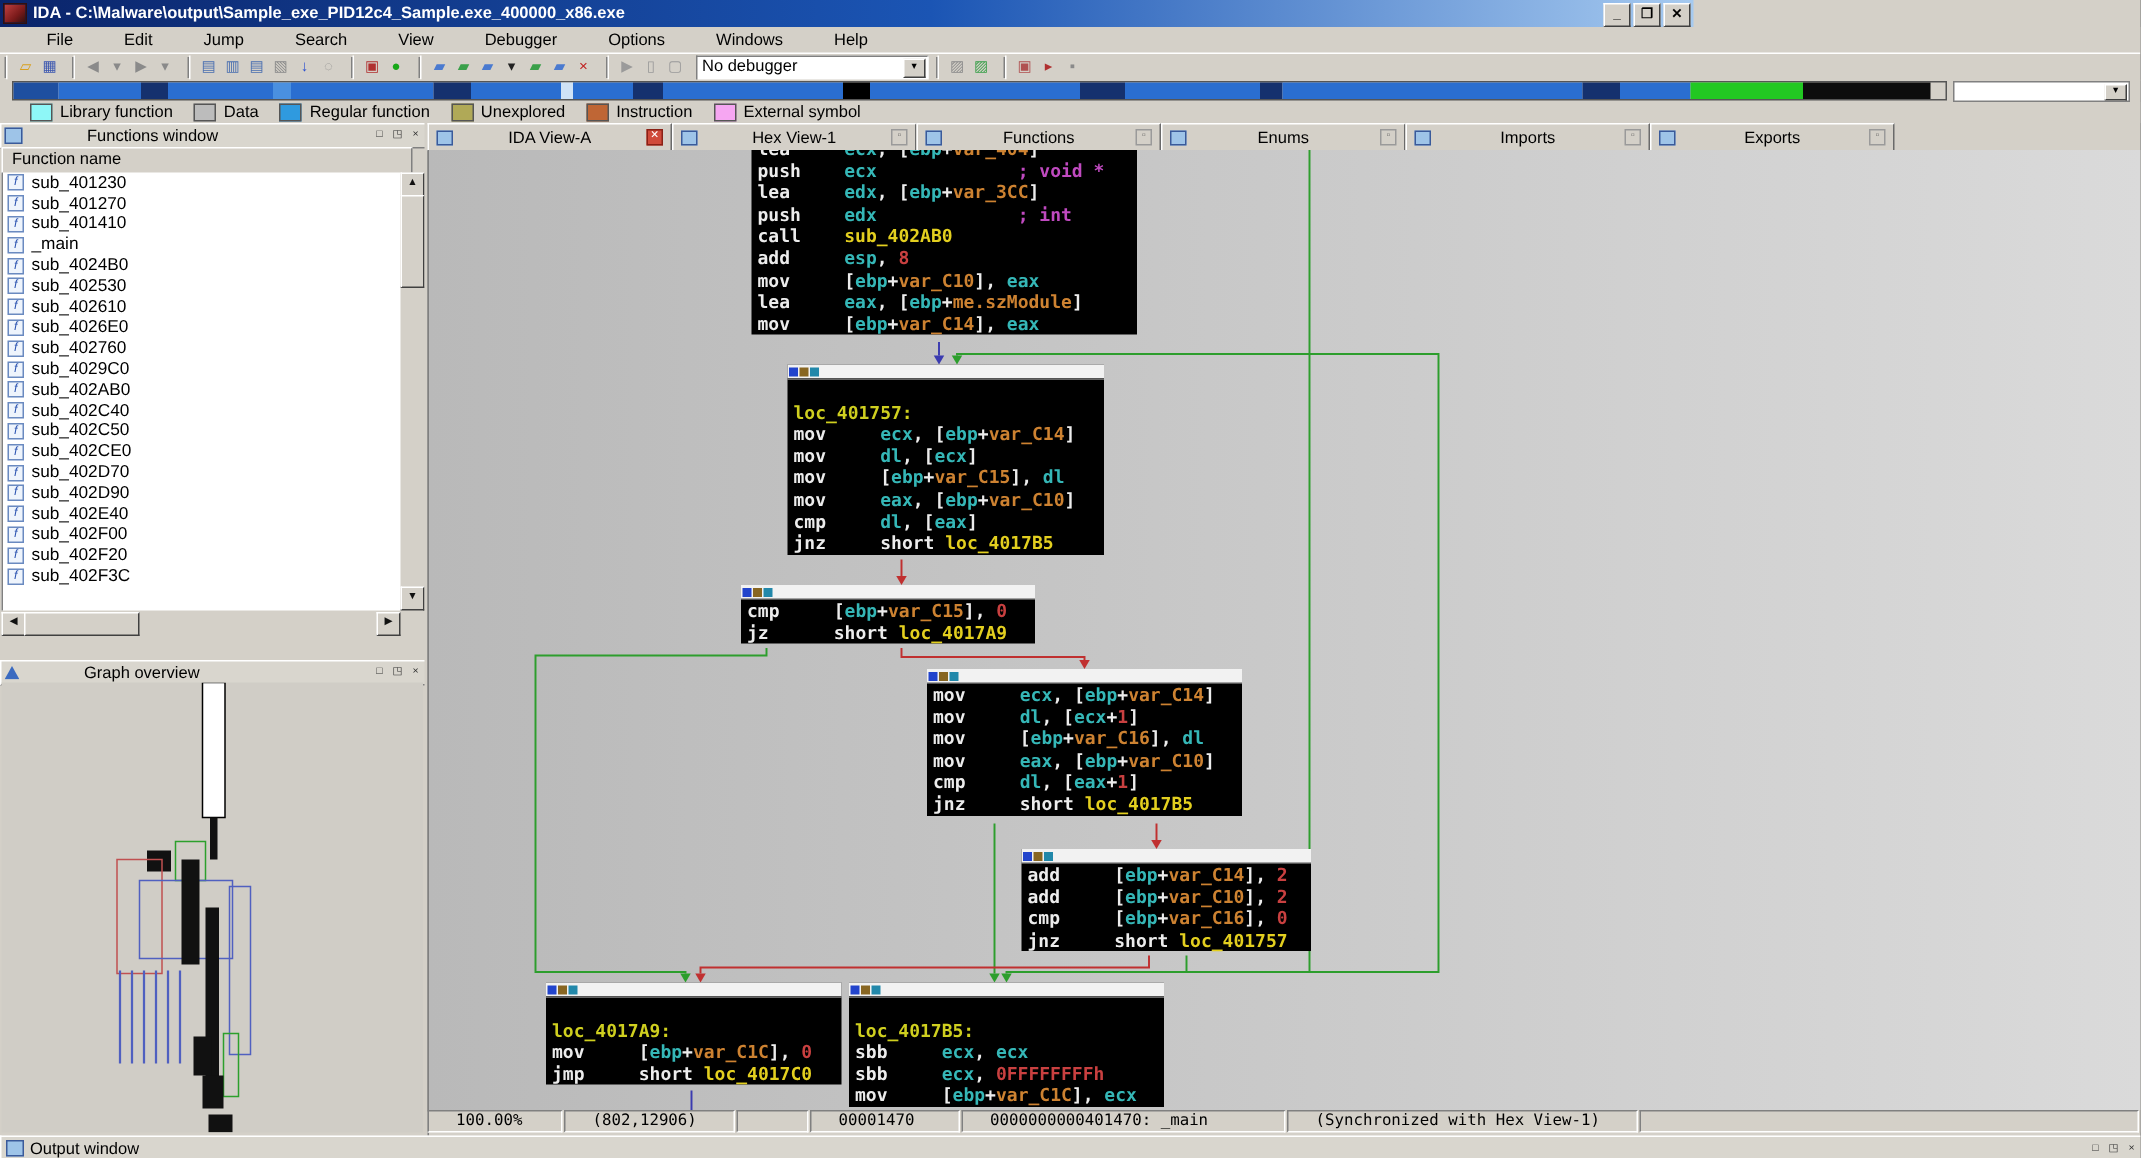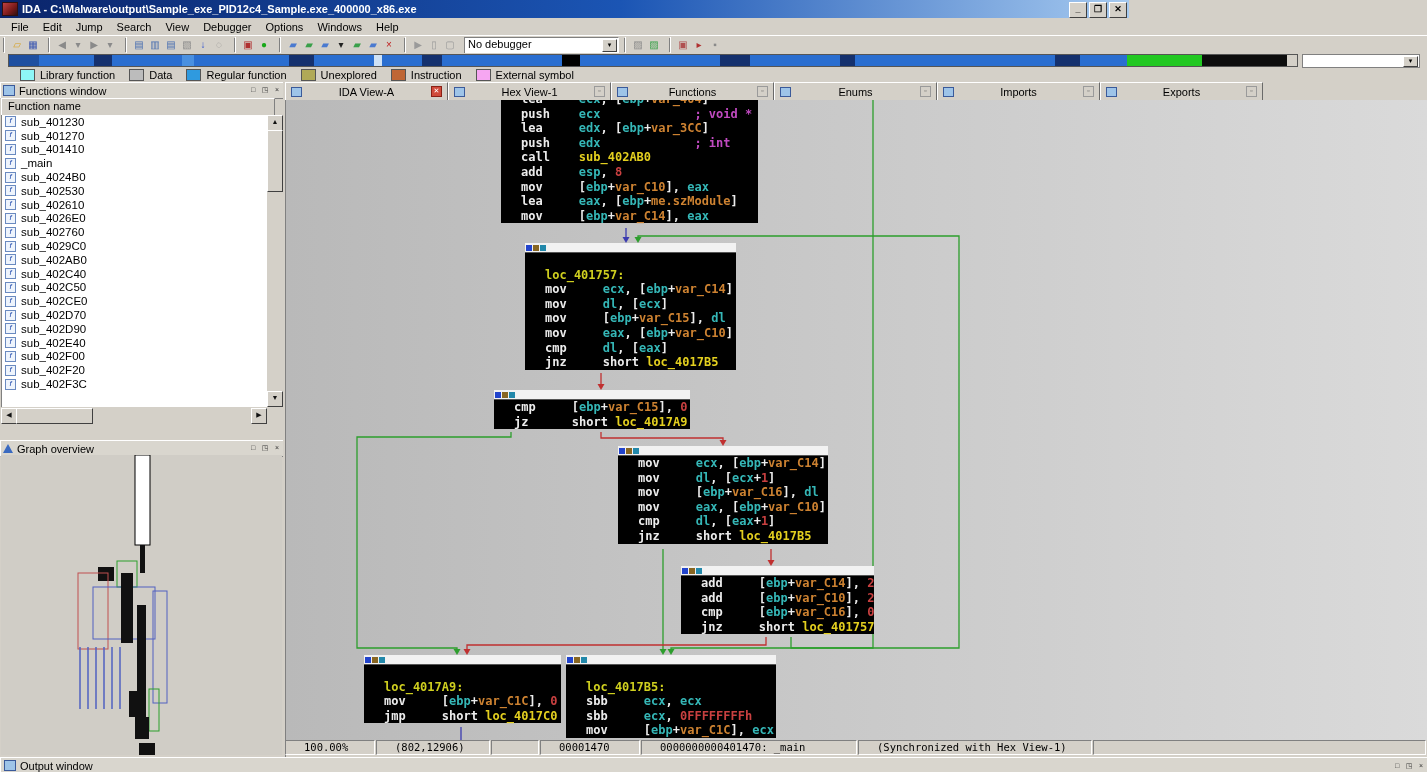--- a/index.html
+++ b/index.html
@@ -8,38 +8,38 @@
   
   #titlebar{position:absolute;left:0;top:0;width:1129px;height:18px;
     background:linear-gradient(90deg,#0a246a,#1b55b4 55%,#a6caf0);display:flex;align-items:center;}
   #app-icon{width:14px;height:12px;margin:0 4px 0 2px;background:linear-gradient(135deg,#c04040,#7a1a1a 60%,#301010);border:1px solid #301010;}
   #titlebar .ttl{color:#fff;font-weight:bold;font-size:11px;white-space:nowrap;}
   .winbtns{position:absolute;right:2px;top:2px;display:flex;gap:2px;}
   .wbtn{width:16px;height:14px;background:#d4d0c8;border:1px solid;border-color:#fff #404040 #404040 #fff;
         font-size:9px;line-height:12px;text-align:center;font-weight:bold;}
   
   #menubar{position:absolute;left:0;top:18px;width:1427px;height:17px;display:flex;align-items:center;padding-left:4px;background:#d4d0c8;}
-  .menu-item{padding:1px 7px;}
+  .menu-item{padding:1px 7px;margin-left:20px;}
   #toolbar{position:absolute;left:0;top:35px;width:1427px;height:18px;display:flex;align-items:center;background:#d4d0c8;border-top:1px solid #fff;}
   .tgroup{display:flex;align-items:center;margin-left:4px;padding:0 4px;border-left:1px solid #fff;box-shadow:-2px 0 0 -1px #808080;height:16px;}
   .ticon{width:16px;height:14px;text-align:center;font-size:10px;line-height:14px;}
   #dbg-combo{width:150px;height:15px;background:#fff;border:1px solid;border-color:#808080 #fff #fff #808080;
      font-size:11px;line-height:13px;padding-left:3px;position:relative;margin:0 2px;}
   .combo-arrow{position:absolute;right:1px;top:1px;width:13px;height:11px;background:#d4d0c8;border:1px solid;border-color:#fff #404040 #404040 #fff;font-size:7px;text-align:center;line-height:10px;}
   
   #navband{position:absolute;left:0;top:53px;width:1427px;height:15px;background:#d4d0c8;display:flex;align-items:center;}
   #band-strip{display:flex;height:11px;margin-left:8px;width:1288px;border:1px solid #555;}
   .bseg{height:100%;}
   #band-combo{width:116px;height:12px;background:#fff;border:1px solid #808080;position:relative;margin-left:4px;}
   
   #legendbar{position:absolute;left:0;top:68px;width:1427px;height:14px;background:#d4d0c8;display:flex;align-items:center;padding-left:6px;}
   .chip{width:13px;height:10px;border:1px solid #555;margin:0 5px 0 14px;}
   
   #leftcol{position:absolute;left:0;top:82px;width:283px;height:690px;background:#d4d0c8;}
-  .ptitle{position:absolute;left:0;width:283px;height:15px;background:#d9d6ce;border:1px solid;border-color:#fff #808080 #808080 #fff;display:flex;align-items:center;}
+  .ptitle{position:absolute;left:0;width:283px;height:15px;background:#d9d6ce;border:1px solid;border-color:#fff #808080 #808080 #fff;display:flex;align-items:center;gap:39px;}
   .ptitle .picon{width:10px;height:9px;margin:0 4px 0 2px;}
   .pbtns{position:absolute;right:2px;top:2px;display:flex;gap:2px;}
   .pbtn{width:10px;height:10px;font-size:7px;line-height:9px;text-align:center;color:#333;}
   #fn-header{position:absolute;left:1px;top:16px;width:266px;height:17px;background:#d4d0c8;border:1px solid;border-color:#fff #808080 #808080 #fff;line-height:15px;padding-left:6px;}
   #fn-list{position:absolute;left:1px;top:33px;width:266px;height:292px;background:#fff;border-left:1px solid #808080;overflow:hidden;}
   .fn-row{height:13.8px;display:flex;align-items:center;white-space:nowrap;font-size:11.5px;}
   .fn-ico{width:9px;height:9px;border:1px solid #6a8ac0;background:#eef4fc;color:#2a52b0;font-size:8px;line-height:8px;text-align:center;margin:0 5px 0 3px;font-style:italic;}
   .sb{position:absolute;background:#d4d0c8;}
   .sbtn{position:absolute;width:14px;height:14px;background:#d4d0c8;border:1px solid;border-color:#fff #404040 #404040 #fff;font-size:7px;text-align:center;line-height:12px;color:#111;}
   .sthumb{position:absolute;background:#d4d0c8;border:1px solid;border-color:#fff #404040 #404040 #fff;}
@@ -51,21 +51,21 @@
   .tab .tico{width:9px;height:8px;border:1px solid #3a5a9a;background:#9ec4e8;margin-left:5px;}
   .tab .tlabel{flex:1;text-align:center;}
   .tclose{width:9px;height:9px;margin-right:5px;font-size:7px;line-height:8px;text-align:center;border:1px solid #9a9a9a;background:#d4d0c8;color:#666;}
   .tab.active .tclose{background:#d04a3a;border-color:#8a2015;color:#fff;}
   #canvas{position:absolute;left:0;top:18px;width:1142px;height:640px;overflow:hidden;
      background:linear-gradient(90deg,#b9b9b9,#dadada);border-left:1px solid #808080;}
   #edge-svg{position:absolute;left:0;top:0;}
   .gnode{position:absolute;background:#000;}
   .gnode .ntitle{height:9px;background:#f2f2f2;border-bottom:1px solid #555;display:flex;align-items:center;gap:1px;padding-left:1px;}
   .nico{width:6px;height:6px;}
-  .nline{white-space:pre;font-family:"DejaVu Sans Mono",monospace;font-weight:bold;font-size:12px;line-height:14.6px;padding-left:20px;}
+  .nline{white-space:pre;font-family:"DejaVu Sans Mono",monospace;font-weight:bold;font-size:12px;line-height:14.6px;padding-left:4px;}
   .tk-mn,.tk-pln,.tk-kw{color:#ececec;}
   .tk-reg{color:#35b7b7;}
   .tk-var{color:#cd8231;}
   .tk-num{color:#c94040;}
   .tk-lbl{color:#cfcf1f;}
   .tk-tgt{color:#e3cf1f;}
   .tk-cmt{color:#c04ac0;}
   #statusrow{position:absolute;left:0;top:658px;width:1142px;height:15px;background:#d4d0c8;display:flex;align-items:stretch;font-family:"DejaVu Sans Mono",monospace;font-size:10.5px;}
   .sseg{border:1px solid;border-color:#808080 #fff #fff #808080;line-height:12px;padding:0 18px;white-space:nowrap;overflow:hidden;margin-right:1px;}
   

